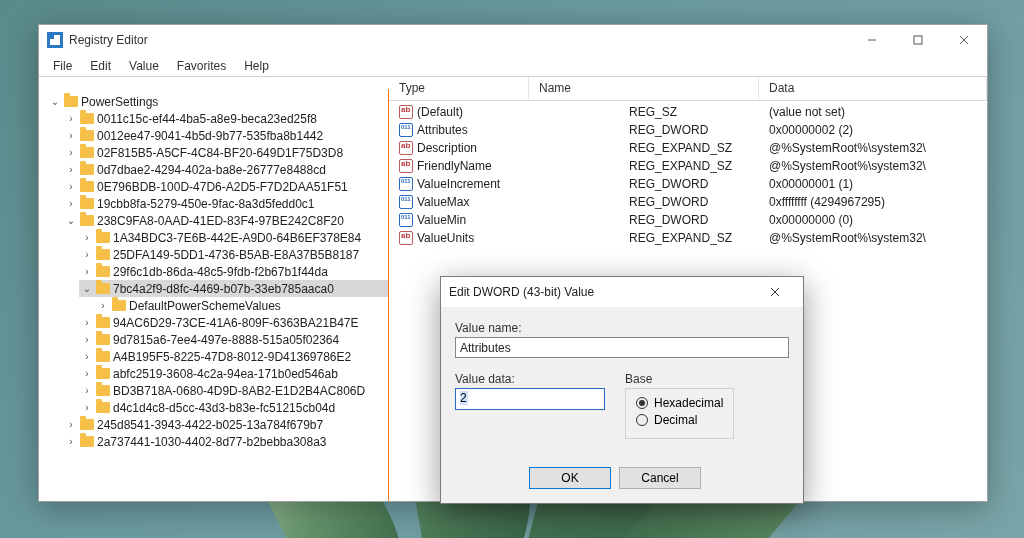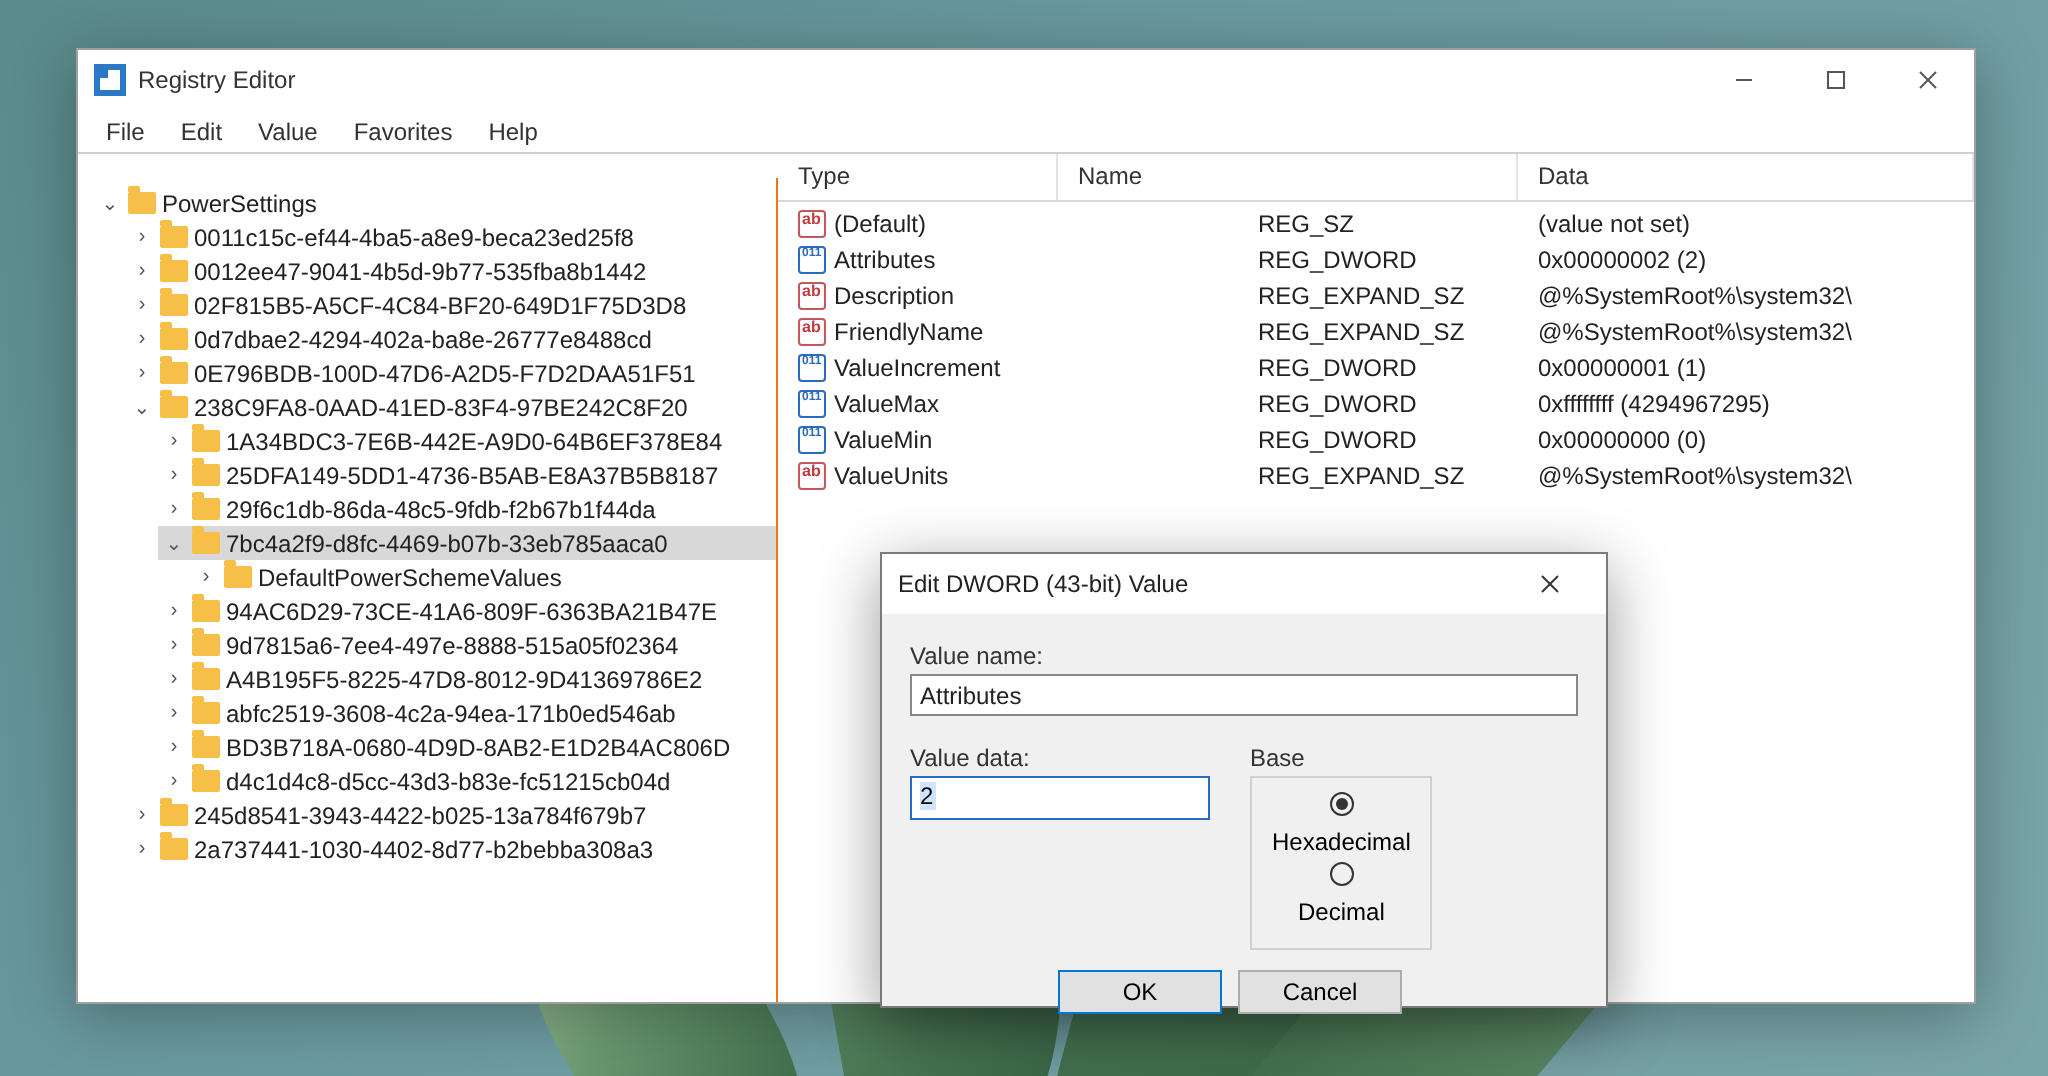--- a/index.html
+++ b/index.html
@@ -198,21 +198,21 @@
     font-size:12px; padding:2px 4px;
   }
   .dlg-val-sel{
     background:#d0e4ff; display:inline-block; min-width:8px;
   }
   fieldset.base {
     border:1px solid #d0d0d0;
     margin:0; padding:4px 10px 8px 10px;
     font-size:12px;
   }
-  .radio-row{ display:flex; align-items:center; gap:6px; margin:3px 0;flex-direction:column; }
+  .radio-row{ display:flex; align-items:center; gap:6px; margin:3px 0; }
   .radio {
     width:12px; height:12px; border:1px solid #333; border-radius:50%;
     display:inline-flex; align-items:center; justify-content:center;
   }
   .radio.checked::after{ content:""; width:6px; height:6px; background:#333; border-radius:50%;}
   .dlg-buttons{
     display:flex; justify-content:center; gap:8px;
     padding:10px 14px 14px 0;
   }
   .dlg-btn{
@@ -299,20 +299,27 @@
                     <span class="twisty closed"></span>
                     <span class="folder-icon"></span>
                     <span class="node-label">0d7dbae2-4294-402a-ba8e-26777e8488cd</span>
                   </div>
                 </li>
                 <li>
                   <div class="node">
                     <span class="twisty closed"></span>
                     <span class="folder-icon"></span>
                     <span class="node-label">0E796BDB-100D-47D6-A2D5-F7D2DAA51F51</span>
+                  </div>
+                </li>
+                <li>
+                  <div class="node">
+                    <span class="twisty closed"></span>
+                    <span class="folder-icon"></span>
+                    <span class="node-label">19cbb8fa-5279-450e-9fac-8a3d5fedd0c1</span>
                   </div>
                 </li>
                 <li>
                   <div class="node">
                     <span class="twisty open"></span>
                     <span class="folder-icon"></span>
                     <span class="node-label">238C9FA8-0AAD-41ED-83F4-97BE242C8F20</span>
                   </div>
                   <ul>
                     <li>

